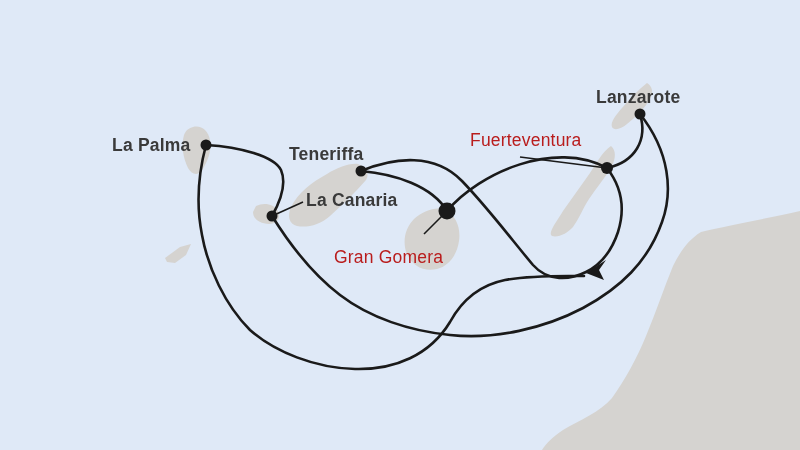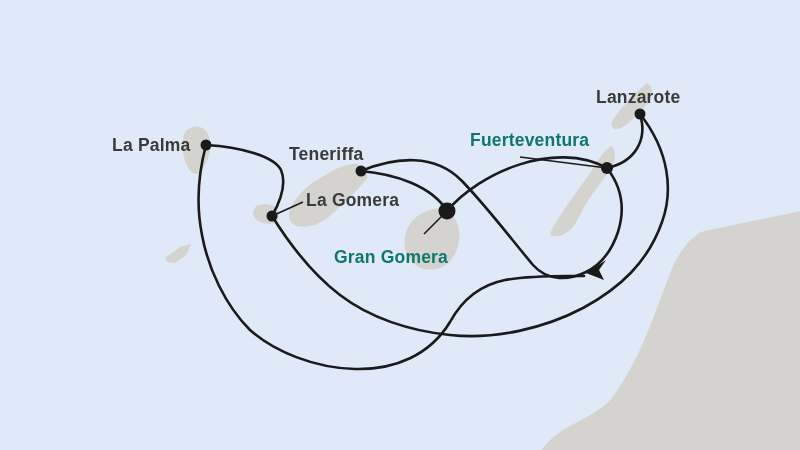--- a/index.html
+++ b/index.html
@@ -6,21 +6,21 @@
   body{font-family:"Liberation Sans","DejaVu Sans",sans-serif;}
   #stage{
     position:relative;width:800px;height:450px;overflow:hidden;
     background:#dfe9f7;
   }
   #map-svg{position:absolute;left:0;top:0;}
   .port-label{
     position:absolute;font-size:17.5px;color:#3a3a3a;white-space:nowrap;
     letter-spacing:.2px;line-height:1;font-weight:bold;
   }
-  .port-label.bold{font-weight:bold;color:#0f766e;}
+  .port-label.bold{font-weight:normal;color:#b91c1c;}
   .lbl-la-palma{left:112px;top:137px;}
   .lbl-teneriffa{left:277px;top:146px;margin-left:12px;}
   .lbl-la-gomera{left:306px;top:192px;}
   .lbl-gran-canaria{left:334px;top:249px;}
   .lbl-fuerteventura{left:470px;top:132px;}
   .lbl-lanzarote{left:596px;top:89px;}
 </style>
 </head>
 <body>
 
@@ -114,18 +114,18 @@
       <circle cx="206" cy="145" r="5.5"></circle>
       <circle cx="272" cy="216" r="5.5"></circle>
       <circle cx="361" cy="171" r="5.5"></circle>
       <circle cx="447" cy="211" r="8.5"></circle>
       <circle cx="607" cy="168" r="6"></circle>
       <circle cx="640" cy="114" r="5.5"></circle>
     </g>
   </svg>
 
   <div class="port-label lbl-la-palma">La Palma</div>
-  <div class="port-label lbl-la-gomera">La Gomera</div>
+  <div class="port-label lbl-la-gomera">La Canaria</div>
   <div class="port-label lbl-teneriffa">Teneriffa</div>
   <div class="port-label bold lbl-gran-canaria">Gran Gomera</div>
   <div class="port-label bold lbl-fuerteventura">Fuerteventura</div>
   <div class="port-label lbl-lanzarote">Lanzarote</div>
 </div>
 
 </body></html>

